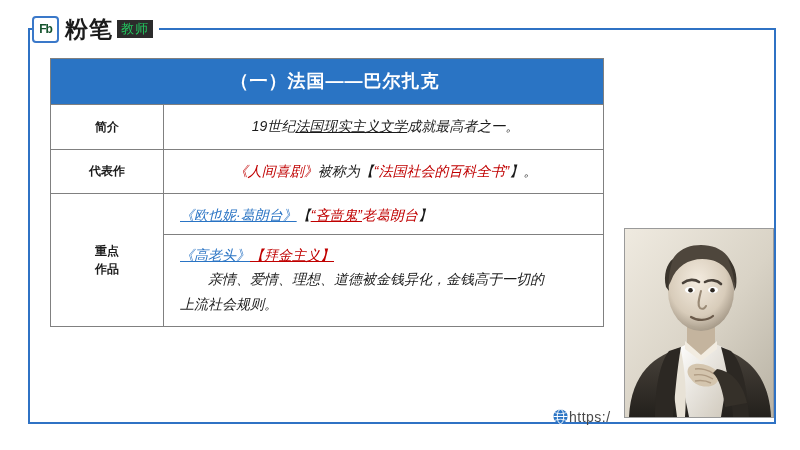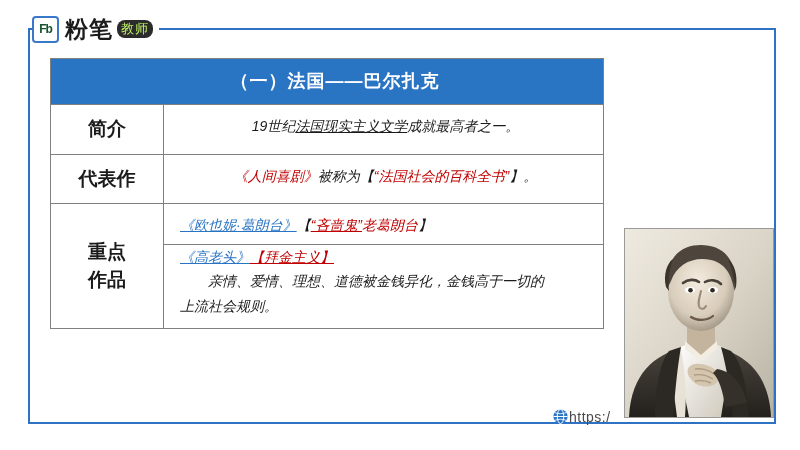--- a/index.html
+++ b/index.html
@@ -73,24 +73,24 @@
   .logo-text {
     margin-left: 6px;
     font-size: 23px;
     font-weight: bold;
     color: #1b1b1b;
     letter-spacing: 1px;
   }
   .logo-badge {
     margin-left: 4px;
     background: #2b2b2b;
-    color: #bef264;
+    color: #22c55e;
     font-size: 13px;
     padding: 2px 4px 3px 4px;
-    border-radius: 8px;
+    border-radius: 0;
     line-height: 1;
     letter-spacing: 1px;
   }
 
   
   .card {
     position: absolute;
     left: 50px;
     top: 58px;
     width: 554px;
@@ -111,21 +111,21 @@
     display: flex;
     border-top: 1px solid #808080;
   }
   .cell-label {
     width: 113px;
     min-width: 113px;
     border-right: 1px solid #808080;
     display: flex;
     align-items: center;
     justify-content: center;
-    font-size: 19px;
+    font-size: 12px;
     font-weight: bold;
     color: #1b1b1b;
     line-height: 1.5;
     padding: 10px 0;
     box-sizing: border-box;
   }
   .cell-body {
     flex: 1;
     padding: 9px 12px 10px 16px;
     font-size: 14px;
@@ -138,20 +138,21 @@
     text-align: center;
   }
   .subrow {
     padding-bottom: 6px;
   }
   .subrow-divider {
     border-top: 1px solid #808080;
     margin: 0 -12px 0 -16px;
   }
   .subrow-2 {
+    padding-top: 8px;
   }
   .red {
     color: #c00000;
   }
   .u-red {
     color: #c00000;
     text-decoration: underline;
   }
   .u-blue {
     color: #2a74c4;

